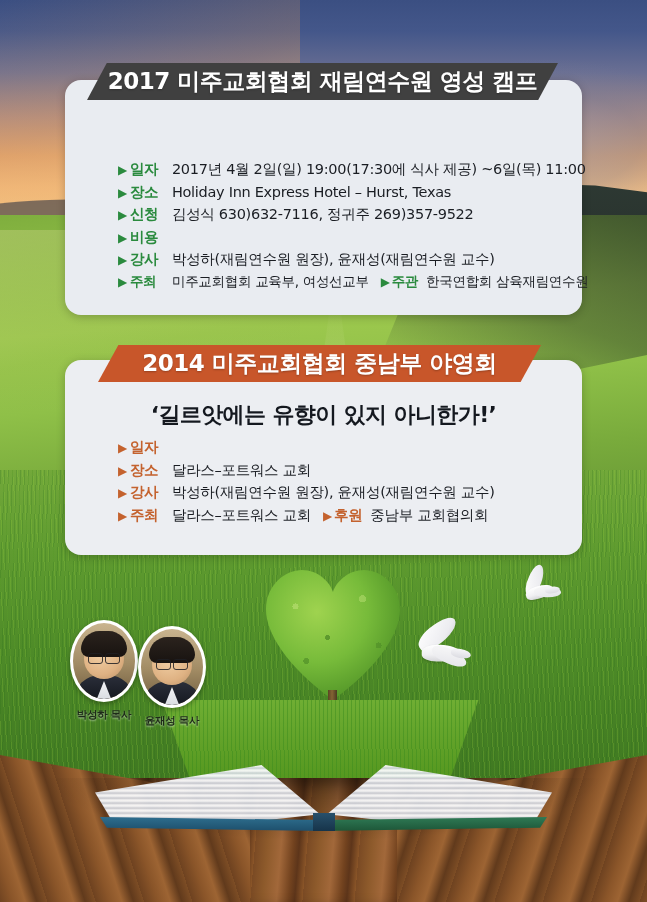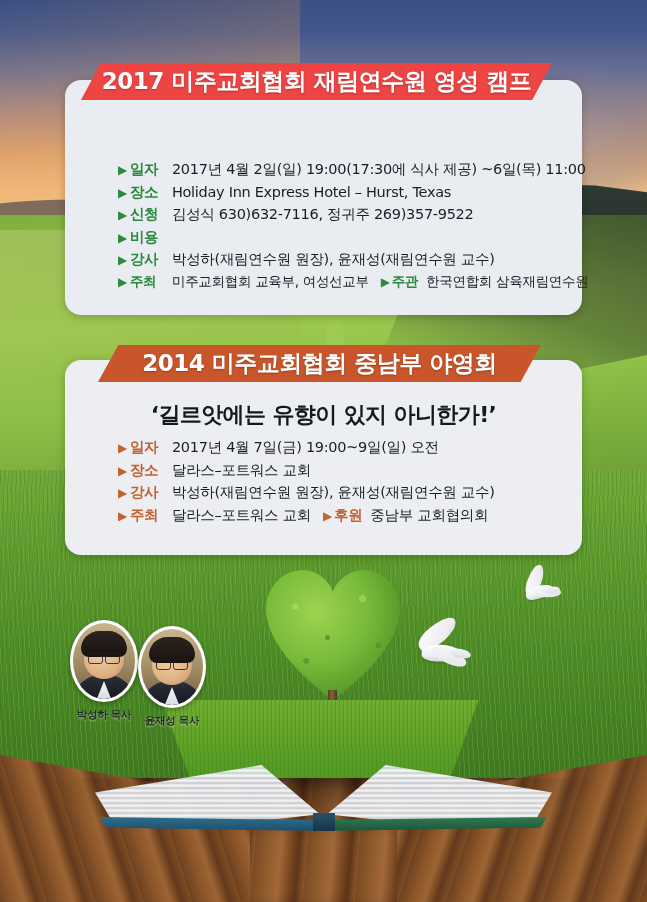--- a/index.html
+++ b/index.html
@@ -181,21 +181,21 @@
   .card1{top:80px;height:235px;}
   .card2{top:360px;height:195px;background:#eceef2;}
 
   .banner{
     position:absolute;height:37px;line-height:37px;
     color:#ffffff;font-weight:bold;font-size:23px;letter-spacing:-.5px;
     text-align:center;white-space:nowrap;
     text-shadow:0 1px 2px rgba(0,0,0,.25);
   }
   .banner-green{
-    left:81px;top:63px;width:471px;background:#ef4444;
+    left:87px;top:63px;width:471px;background:#404040;
     clip-path:polygon(4.2% 0,100% 0,95.8% 100%,0 100%);
     padding:0;
   }
   .banner-orange{
     left:98px;top:345px;width:443px;background:#c8562a;
     clip-path:polygon(4.6% 0,100% 0,95.4% 100%,0 100%);
   }
 
   .subtitle{
     position:absolute;width:517px;left:65px;text-align:center;
@@ -344,21 +344,20 @@
   </div>
 
   <div class="card card2"></div>
   <div class="banner banner-orange">2014 미주교회협회 중남부 야영회</div>
   <div class="subtitle sub2">‘길르앗에는 유향이 있지 아니한가!’</div>
 
   <div class="rows rows2">
     <div class="row orange">
       <span class="mk">▶</span>
       <span class="lbl">일자</span>
-      <span class="val">2017년 4월 7일(금) 19:00~9일(일) 오전</span>
     </div>
     <div class="row orange">
       <span class="mk">▶</span>
       <span class="lbl">장소</span>
       <span class="val">달라스–포트워스 교회</span>
     </div>
     <div class="row orange">
       <span class="mk">▶</span>
       <span class="lbl">강사</span>
       <span class="val">박성하(재림연수원 원장), 윤재성(재림연수원 교수)</span>

